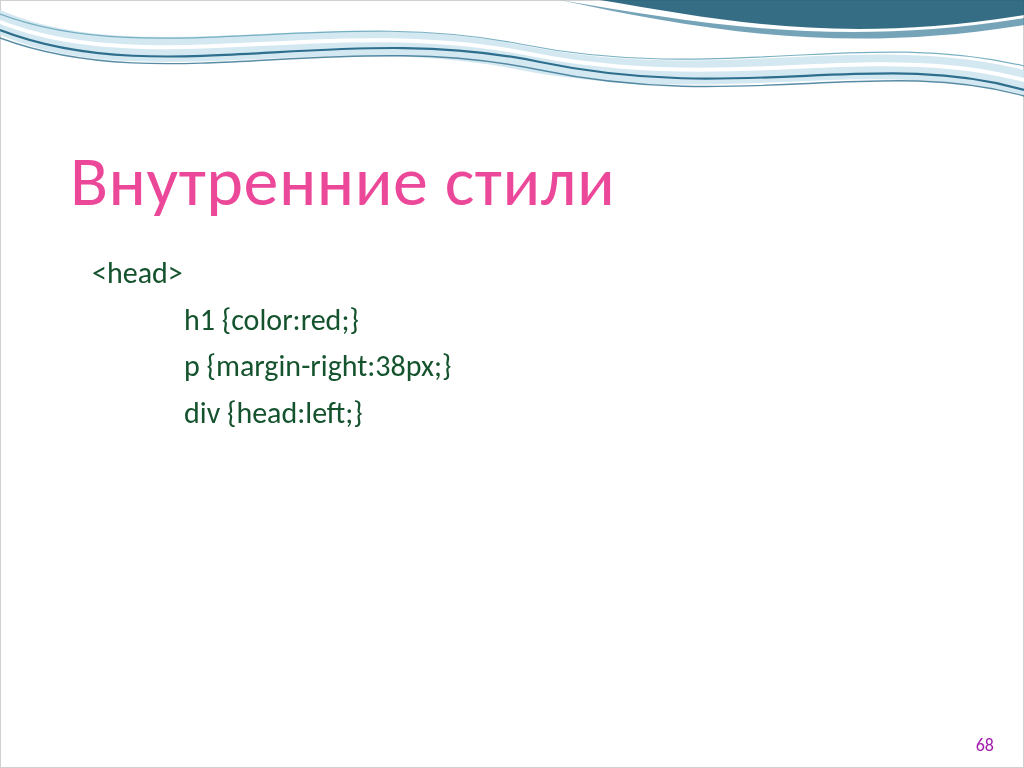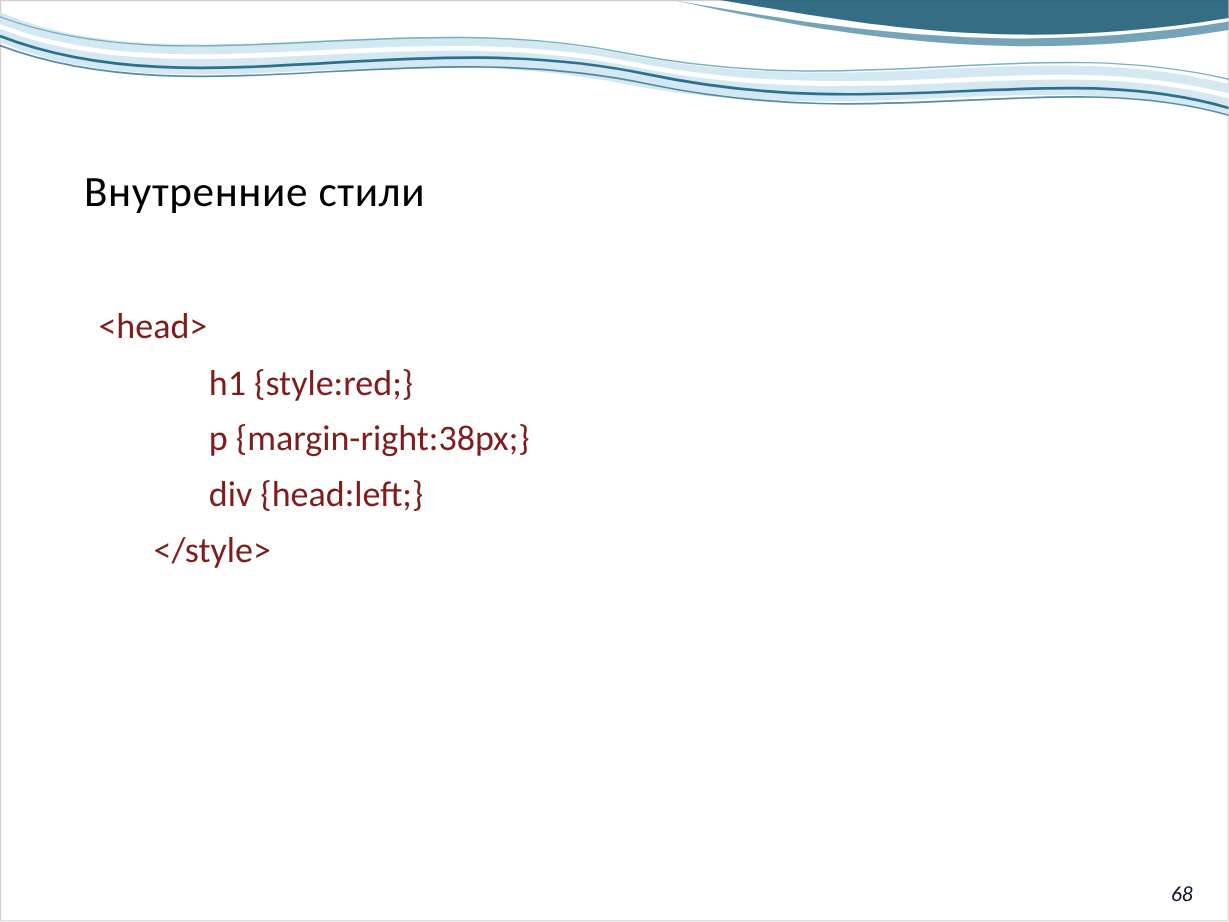--- a/index.html
+++ b/index.html
@@ -23,45 +23,44 @@
     position: absolute;
     top: 0; left: 0;
     width: 1024px; height: 768px;
     border: 1px solid #d0d0d0;
   }
 
   .title {
     position: absolute;
     top: 138px;
     left: 70px;
-    font-size: 36px;
+    font-size: 70px;
     font-weight: 400;
-    color: #000000;
+    color: #ec4899;
     letter-spacing: 0.5px;
   }
 
   .body-content {
     position: absolute;
     top: 250px;
-    left: 82px;
+    left: 92px;
     font-size: 30px;
     line-height: 1.55;
-    color: #7f1d1d;
+    color: #14532d;
   }
   .body-content .l1 { padding-left: 0; }
   .body-content .l2 { padding-left: 46px; }
   .body-content .l3 { padding-left: 92px; }
 
   .page-number {
     position: absolute;
     bottom: 12px;
     right: 30px;
     font-size: 18px;
-    color: #0f172a;
-    font-style: italic;
+    color: #a21caf;
   }
 </style>
 </head>
 <body>
 
 <div class="slide-frame"></div>
 
 <svg class="wave-top" viewBox="0 0 1024 130" preserveAspectRatio="none">
 
   <path d="M0,10 C140,70 320,5 520,45 C720,85 860,30 1024,70 L1024,95 C860,55 720,108 520,70 C320,30 140,95 0,35 Z" fill="#cfe6ef" opacity="0.9"></path>
@@ -73,19 +72,18 @@
   <path d="M0,14 C150,70 330,6 520,44 C720,84 860,28 1024,66" fill="none" stroke="#6aa8bd" stroke-width="1.2" opacity="0.9"></path>
 
   <path d="M600,0 C720,20 840,45 1024,15 L1024,0 Z" fill="#1f5d78" opacity="0.9"></path>
   <path d="M560,0 C700,30 840,55 1024,25 L1024,18 C840,48 700,24 560,0 Z" fill="#3a7e9a" opacity="0.7"></path>
 </svg>
 
 <h1 class="title">Внутренние стили</h1>
 
 <div class="body-content">
   <div class="l1">&lt;head&gt;</div>
-  <div class="l3">h1 {style:red;}</div>
+  <div class="l3">h1 {color:red;}</div>
   <div class="l3">p {margin-right:38px;}</div>
   <div class="l3">div {head:left;}</div>
-  <div class="l2">&lt;/style&gt;</div>
 </div>
 
 <div class="page-number">68</div>
 
 </body></html>

